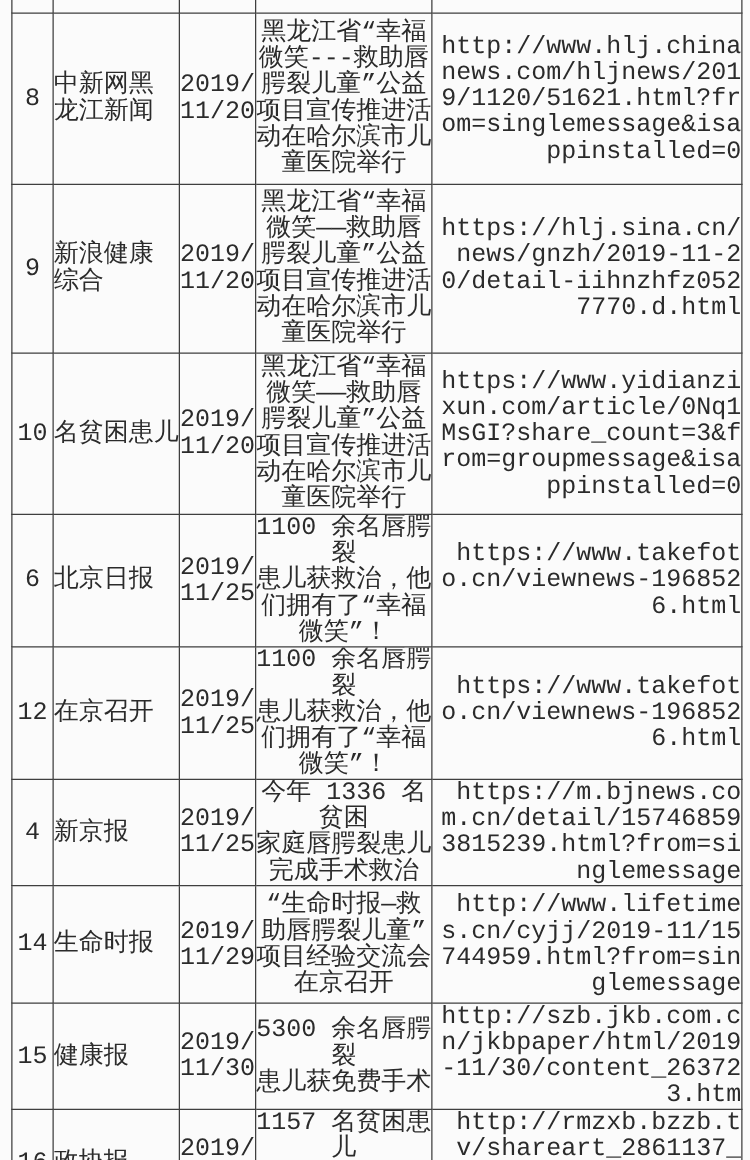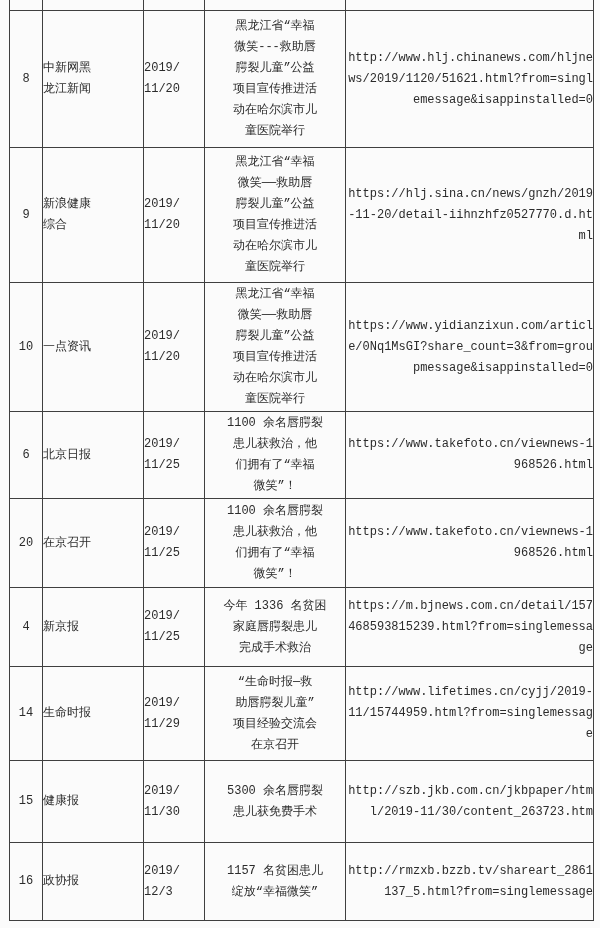--- a/index.html
+++ b/index.html
@@ -20,21 +20,21 @@
     position: absolute;
     left: 9px;
     top: 0;
     width: 584px;
     border-collapse: collapse;
     table-layout: fixed;
   }
   table.report td {
     border: 1.5px solid #3f3f3f;
     vertical-align: middle;
-    font-size: 12px;
+    font-size: 20px;
     line-height: 21px;
     padding: 0;
     overflow: hidden;
   }
   tr.partial td { border-top: none; height: 10px; }
   tr.r8  { height: 137px; }
   tr.r9  { height: 135px; }
   tr.r10 { height: 129px; }
   tr.r11 { height: 87px; }
   tr.r12 { height: 89px; }
@@ -108,21 +108,21 @@
         <td class="c-title">黑龙江省“幸福
 微笑——救助唇
 腭裂儿童”公益
 项目宣传推进活
 动在哈尔滨市儿
 童医院举行</td>
         <td class="c-url">https://hlj.sina.cn/news/gnzh/2019-11-20/detail-iihnzhfz0527770.d.html</td>
       </tr>
       <tr class="r10">
         <td class="c-idx">10</td>
-        <td class="c-media">一点资讯</td>
+        <td class="c-media">名贫困患儿</td>
         <td class="c-date">2019/
 11/20</td>
         <td class="c-title">黑龙江省“幸福
 微笑——救助唇
 腭裂儿童”公益
 项目宣传推进活
 动在哈尔滨市儿
 童医院举行</td>
         <td class="c-url">https://www.yidianzixun.com/article/0Nq1MsGI?share_count=3&amp;from=groupmessage&amp;isappinstalled=0</td>
       </tr>
@@ -131,21 +131,21 @@
         <td class="c-media">北京日报</td>
         <td class="c-date">2019/
 11/25</td>
         <td class="c-title">1100 余名唇腭裂
 患儿获救治，他
 们拥有了“幸福
 微笑”！</td>
         <td class="c-url">https://www.takefoto.cn/viewnews-1968526.html</td>
       </tr>
       <tr class="r12">
-        <td class="c-idx">20</td>
+        <td class="c-idx">12</td>
         <td class="c-media">在京召开</td>
         <td class="c-date">2019/
 11/25</td>
         <td class="c-title">1100 余名唇腭裂
 患儿获救治，他
 们拥有了“幸福
 微笑”！</td>
         <td class="c-url">https://www.takefoto.cn/viewnews-1968526.html</td>
       </tr>
       <tr class="r13">

